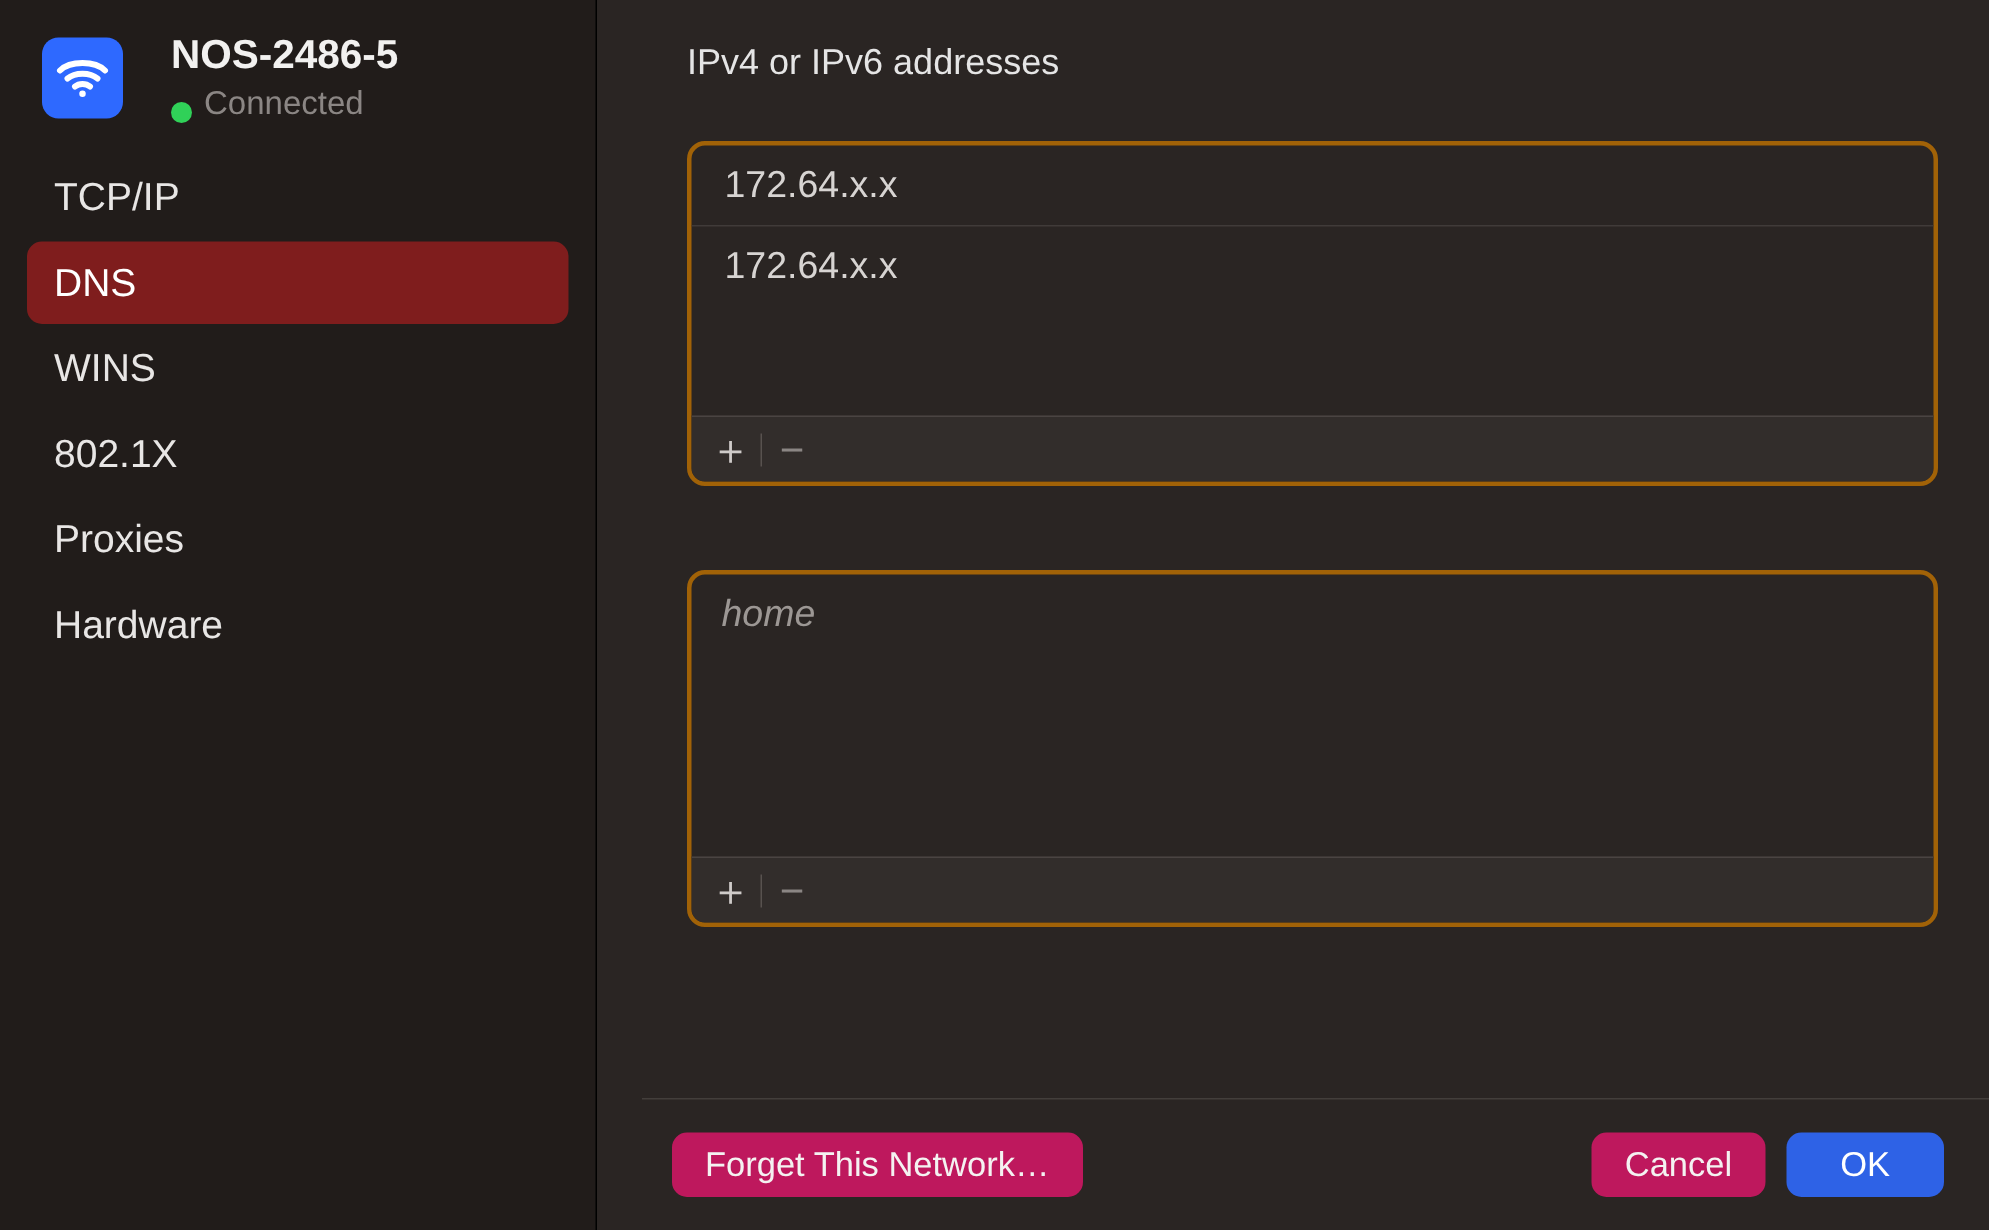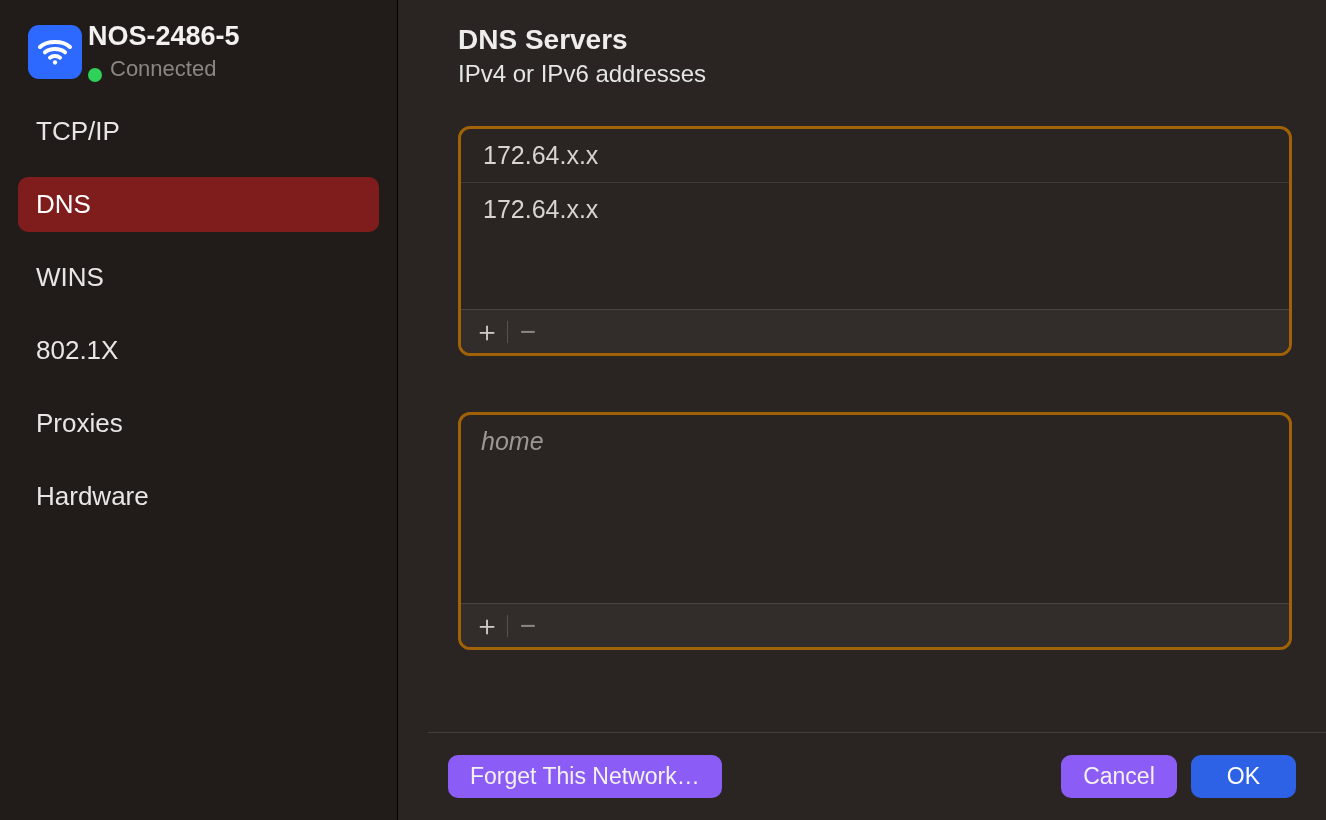--- a/index.html
+++ b/index.html
@@ -16,21 +16,21 @@
   .sidebar {
     width: 398px;
     height: 820px;
     background: #211c1a;
     border-right: 1px solid #000;
     padding: 18px 18px 0 18px;
   }
   .network-header {
     display: flex;
     align-items: center;
-    gap: 6px;
+    gap: 32px;
     margin: 4px 0 22px 10px;
   }
   .wifi-icon-box {
     width: 54px; height: 54px;
     background: #2e69ff;
     border-radius: 11px;
     display: flex; align-items: center; justify-content: center;
   }
   .wifi-icon-box svg { width: 40px; height: 40px; }
   .network-title {
@@ -42,21 +42,21 @@
   .network-status-row {
     display: flex; align-items: flex-end; gap: 8px;
     margin-top: 4px;
   }
   .status-dot {
     width: 14px; height: 14px; border-radius: 50%;
     background: #30d158;
   }
   .status-text { font-size: 22px; color: #8b8684; }
 
-  .tab-list { display: flex; flex-direction: column; gap: 18px; margin-top: 6px; }
+  .tab-list { display: flex; flex-direction: column; gap: 2px; margin-top: 6px; }
   .tab-item {
     font-size: 26px;
     padding: 12px 18px;
     border-radius: 10px;
     color: #e8e6e5;
     cursor: default;
   }
   .tab-item.selected {
     background: #7f1d1d;
     color: #ffffff;
@@ -142,21 +142,21 @@
     padding: 22px 30px 22px 20px;
     display: flex;
     align-items: center;
     gap: 14px;
     margin-left: 30px;
   }
   .btn {
     font-size: 23px;
     padding: 8px 22px;
     border-radius: 10px;
-    background: #8b5cf6;
+    background: #be185d;
     color: #f4f2f1;
     border: none;
     cursor: default;
   }
   .btn.primary {
     background: #2e62e6;
     color: #ffffff;
     padding: 8px 36px;
   }
   .spacer { flex: 1; }
@@ -190,21 +190,20 @@
     <div class="tab-item">802.1X</div>
     <div class="tab-item">Proxies</div>
     <div class="tab-item">Hardware</div>
   </div>
 </div>
 
 <div class="main">
   <div class="main-content">
 
     <div>
-      <div class="section-title">DNS Servers</div>
       <div class="section-subtitle">IPv4 or IPv6 addresses</div>
 
       <div class="list-box">
         <div class="list-rows">
           <div class="list-row">172.64.x.x</div>
           <div class="list-row">172.64.x.x</div>
         </div>
         <div class="list-footer">
           <div class="pm-btn">
             <span>＋</span>

